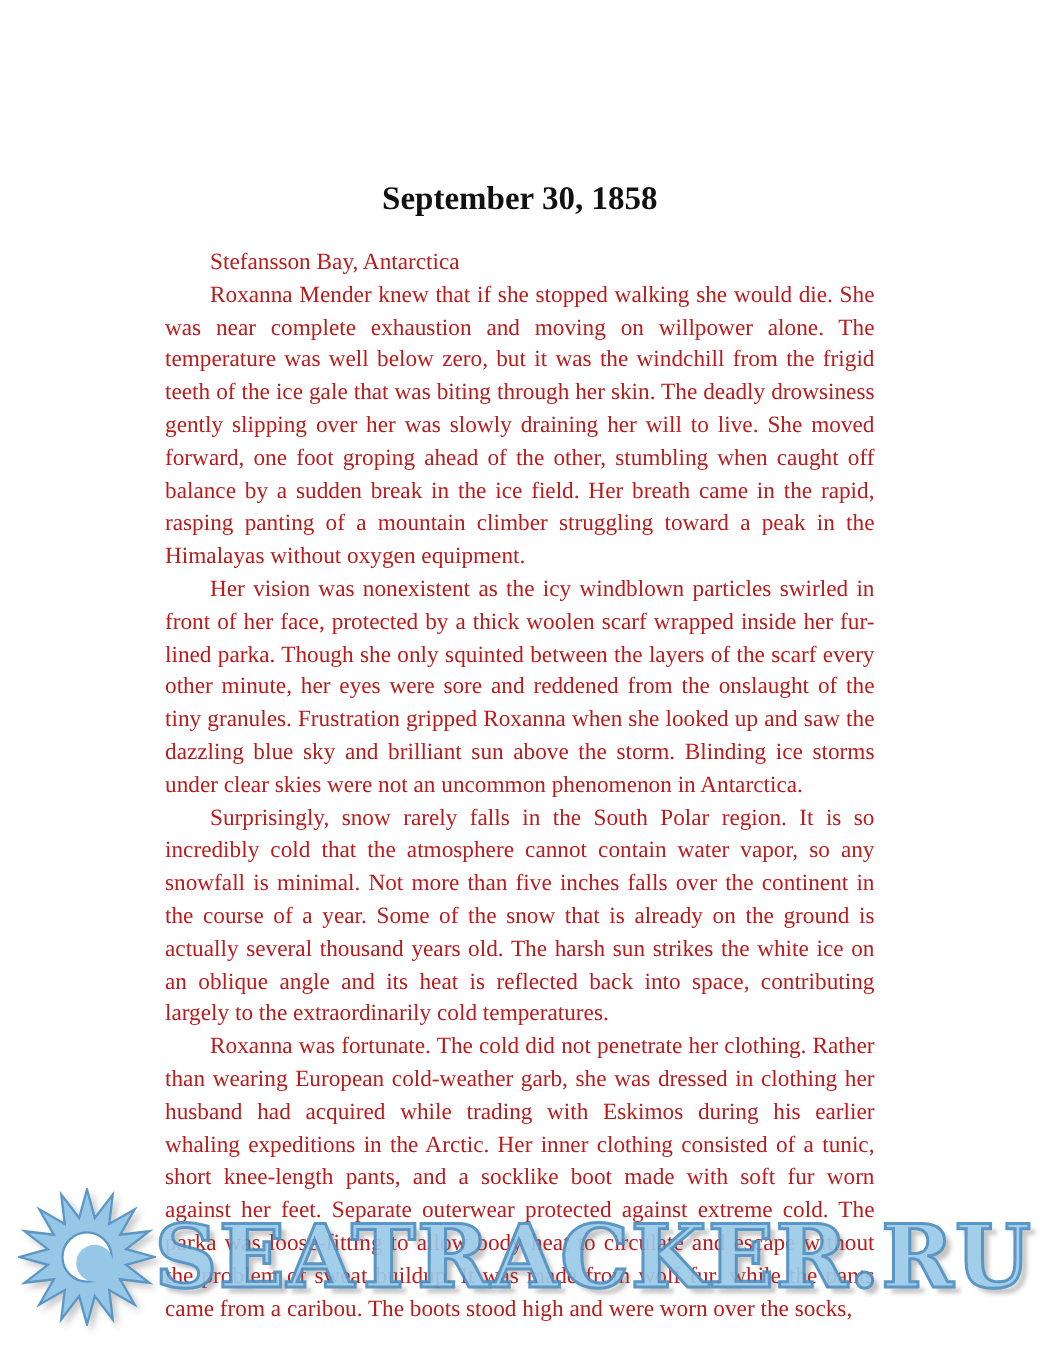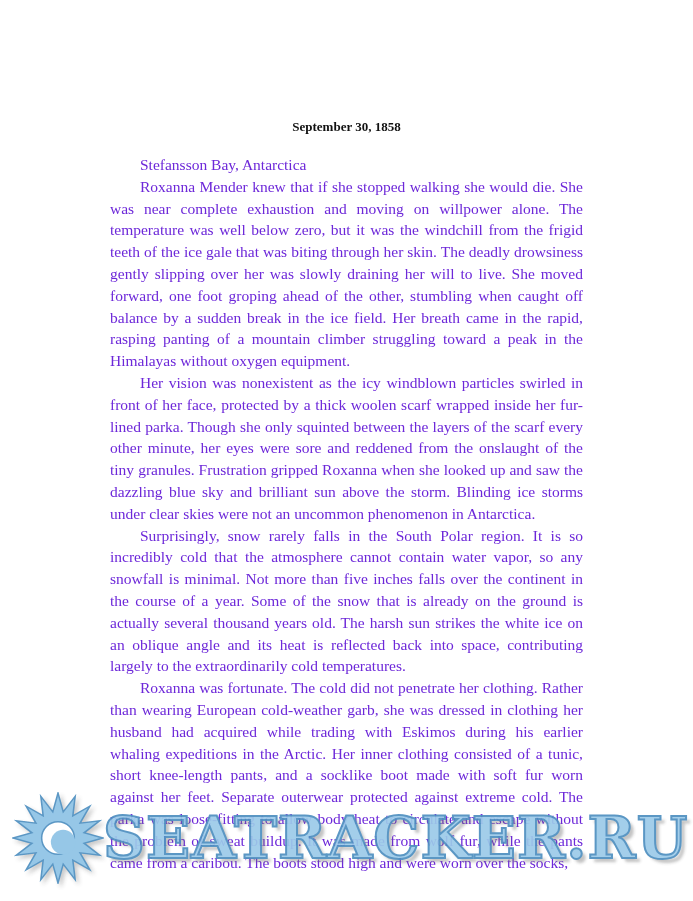--- a/index.html
+++ b/index.html
@@ -27,32 +27,32 @@
     margin: 0;
     font-size: 27px;
     font-weight: bold;
     text-align: center;
     letter-spacing: 0.2px;
     color: #111111;
     font-family: "Liberation Serif", serif;
   }
   .date-heading {
     margin: 27px 0 19px 0;
-    font-size: 13px;
+    font-size: 22px;
     font-weight: bold;
     text-align: center;
     color: #111111;
   }
   .body-text p {
     margin: 0;
     font-size: 15.5px;
     line-height: 21.8px;
     text-align: justify;
     text-indent: 30px;
-    color: #6d28d9;
+    color: #b91c1c;
   }
   
   .watermark {
     position: absolute;
     left: 0;
     bottom: 13px;
     width: 693px;
     height: 100px;
     opacity: 0.92;
     text-decoration: underline;

